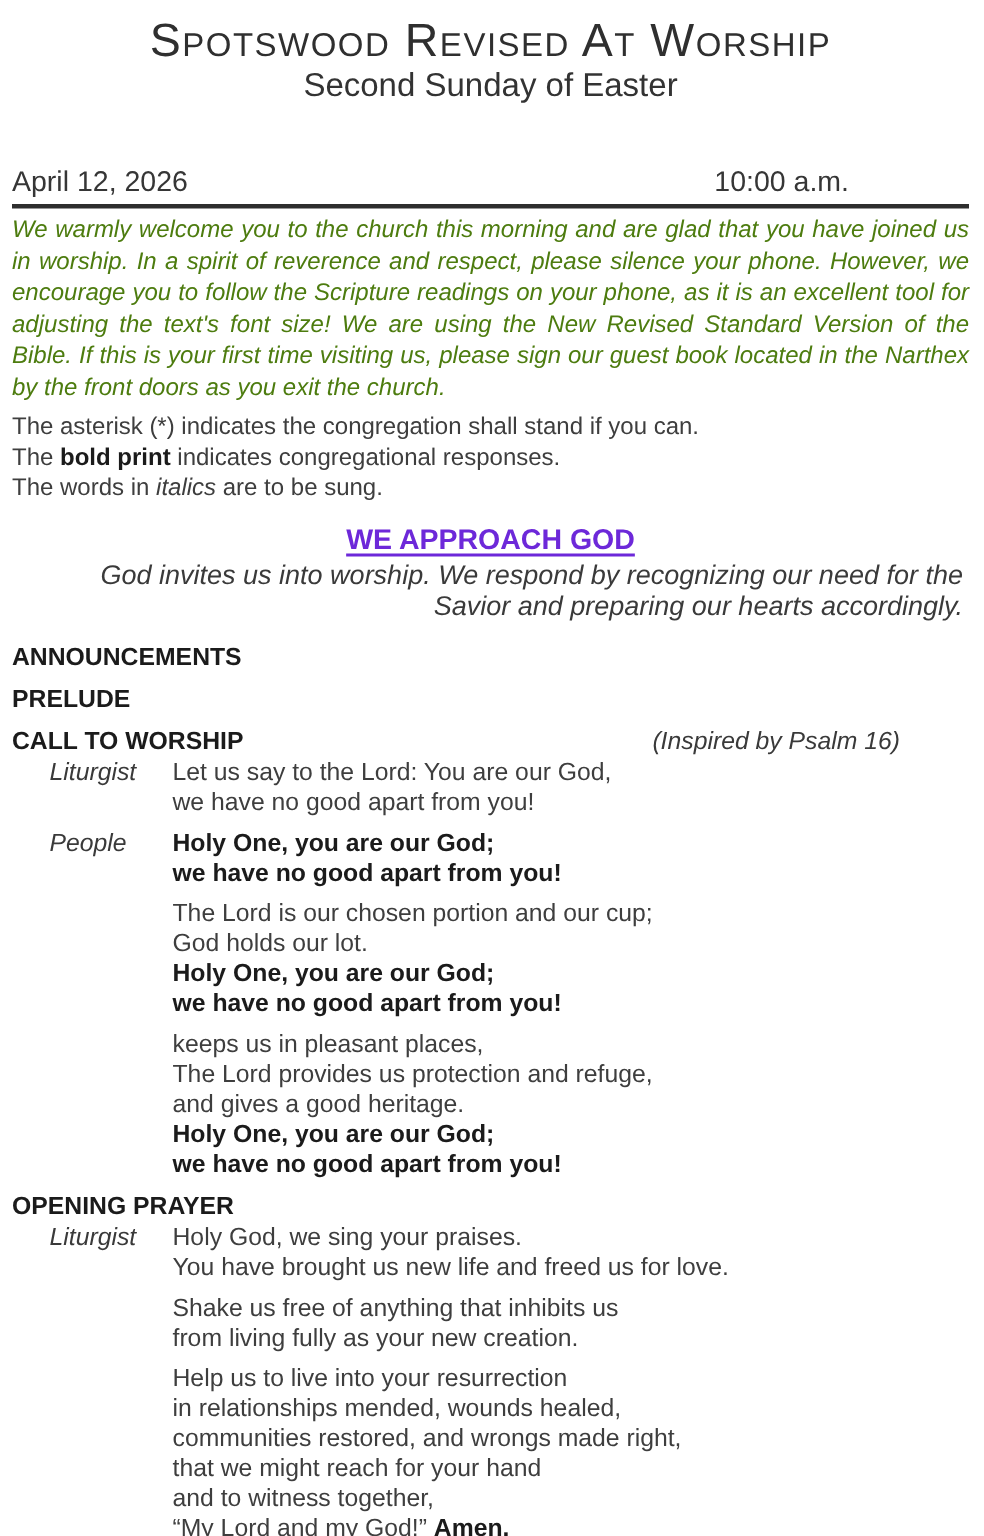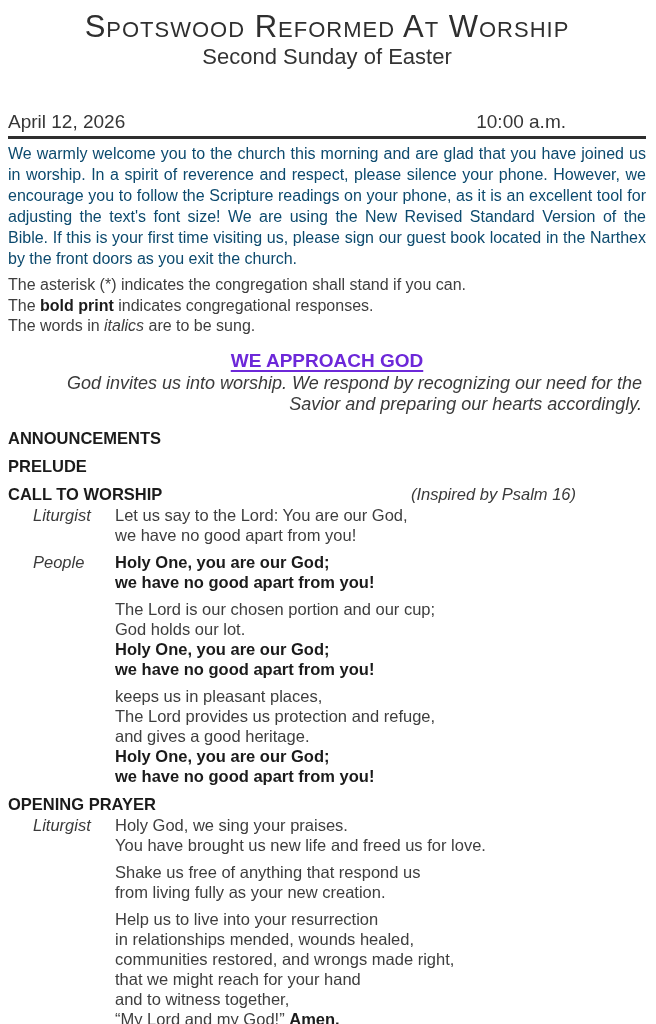--- a/index.html
+++ b/index.html
@@ -43,21 +43,22 @@
     border-top: 3px solid #2e2e2e;
     margin: 2px 0 0 0;
   }
 
   
   .welcome {
     margin: 4px 0 0 0;
     font-size: 16px;
     line-height: 21px;
     text-align: justify;
-    color: #0c4a6e;
+    color: #4d7c0f;
+    font-style: italic;
   }
 
   
   .legend { margin-top: 6px; font-size: 16px; line-height: 20.5px; }
   .legend b { color: #1b1b1b; text-align: right; }
 
   
   .section-heading {
     margin: 12px 0 1px 0;
     text-align: center;
@@ -88,21 +89,21 @@
     color: #1b1b1b;
   }
   .mt-lg { margin-top: 12px; }
   .mt-md { margin-top: 8px; }
   .program-row { display: flex; justify-content: space-between; align-items: baseline; }
   .program-row .note {
     font-weight: normal;
     font-style: italic;
     font-size: 16.5px;
     color: #3a3a3a;
-    margin-right: 70px;
+    margin-right: 46px;
   }
 
   
   .liturgy-row { display: flex; }
   .liturgy-row.first { margin-top: 1px; }
   .liturgy-row.gap { margin-top: 7px; }
   .speaker {
     width: 107px;
     min-width: 107px;
     box-sizing: border-box;
@@ -114,21 +115,21 @@
   }
   .lines { flex: 1; }
   .liturgy-line { font-size: 16.5px; line-height: 20px; }
   .liturgy-line.bold, .liturgy-line b { font-weight: bold; color: #1b1b1b; }
 </style>
 </head>
 <body>
 
 <div class="page">
 
-  <h1 class="title">Spotswood Reformed At Worship</h1>
+  <h1 class="title">Spotswood Revised At Worship</h1>
   <div class="subtitle">Second Sunday of Easter</div>
 
   <div class="dateline">
     <span>April 12, 2026</span>
     <span class="time">10:00 a.m.</span>
   </div>
   <hr class="rule">
 
   <p class="welcome">We warmly welcome you to the church this morning and are glad that you have joined us in worship.  In a spirit of reverence and respect, please silence your phone. However, we encourage you to follow the Scripture readings on your phone, as it is an excellent tool for adjusting the text's font size! We are using the New Revised Standard Version of the Bible. If this is your first time visiting us, please sign our guest book located in the Narthex by the front doors as you exit the church.</p>
 
@@ -201,21 +202,21 @@
     <div class="speaker">Liturgist</div>
     <div class="lines">
           <div class="liturgy-line">Holy God, we sing your praises.</div>
           <div class="liturgy-line">You have brought us new life and freed us for love.</div>
         </div>
   </div>
 
   <div class="liturgy-row gap">
     <div class="speaker"></div>
     <div class="lines">
-          <div class="liturgy-line">Shake us free of anything that respond us</div>
+          <div class="liturgy-line">Shake us free of anything that inhibits us</div>
           <div class="liturgy-line">from living fully as your new creation.</div>
         </div>
   </div>
 
   <div class="liturgy-row gap">
     <div class="speaker"></div>
     <div class="lines">
           <div class="liturgy-line">Help us to live into your resurrection</div>
           <div class="liturgy-line">in relationships mended, wounds healed,</div>
           <div class="liturgy-line">communities restored, and wrongs made right,</div>

